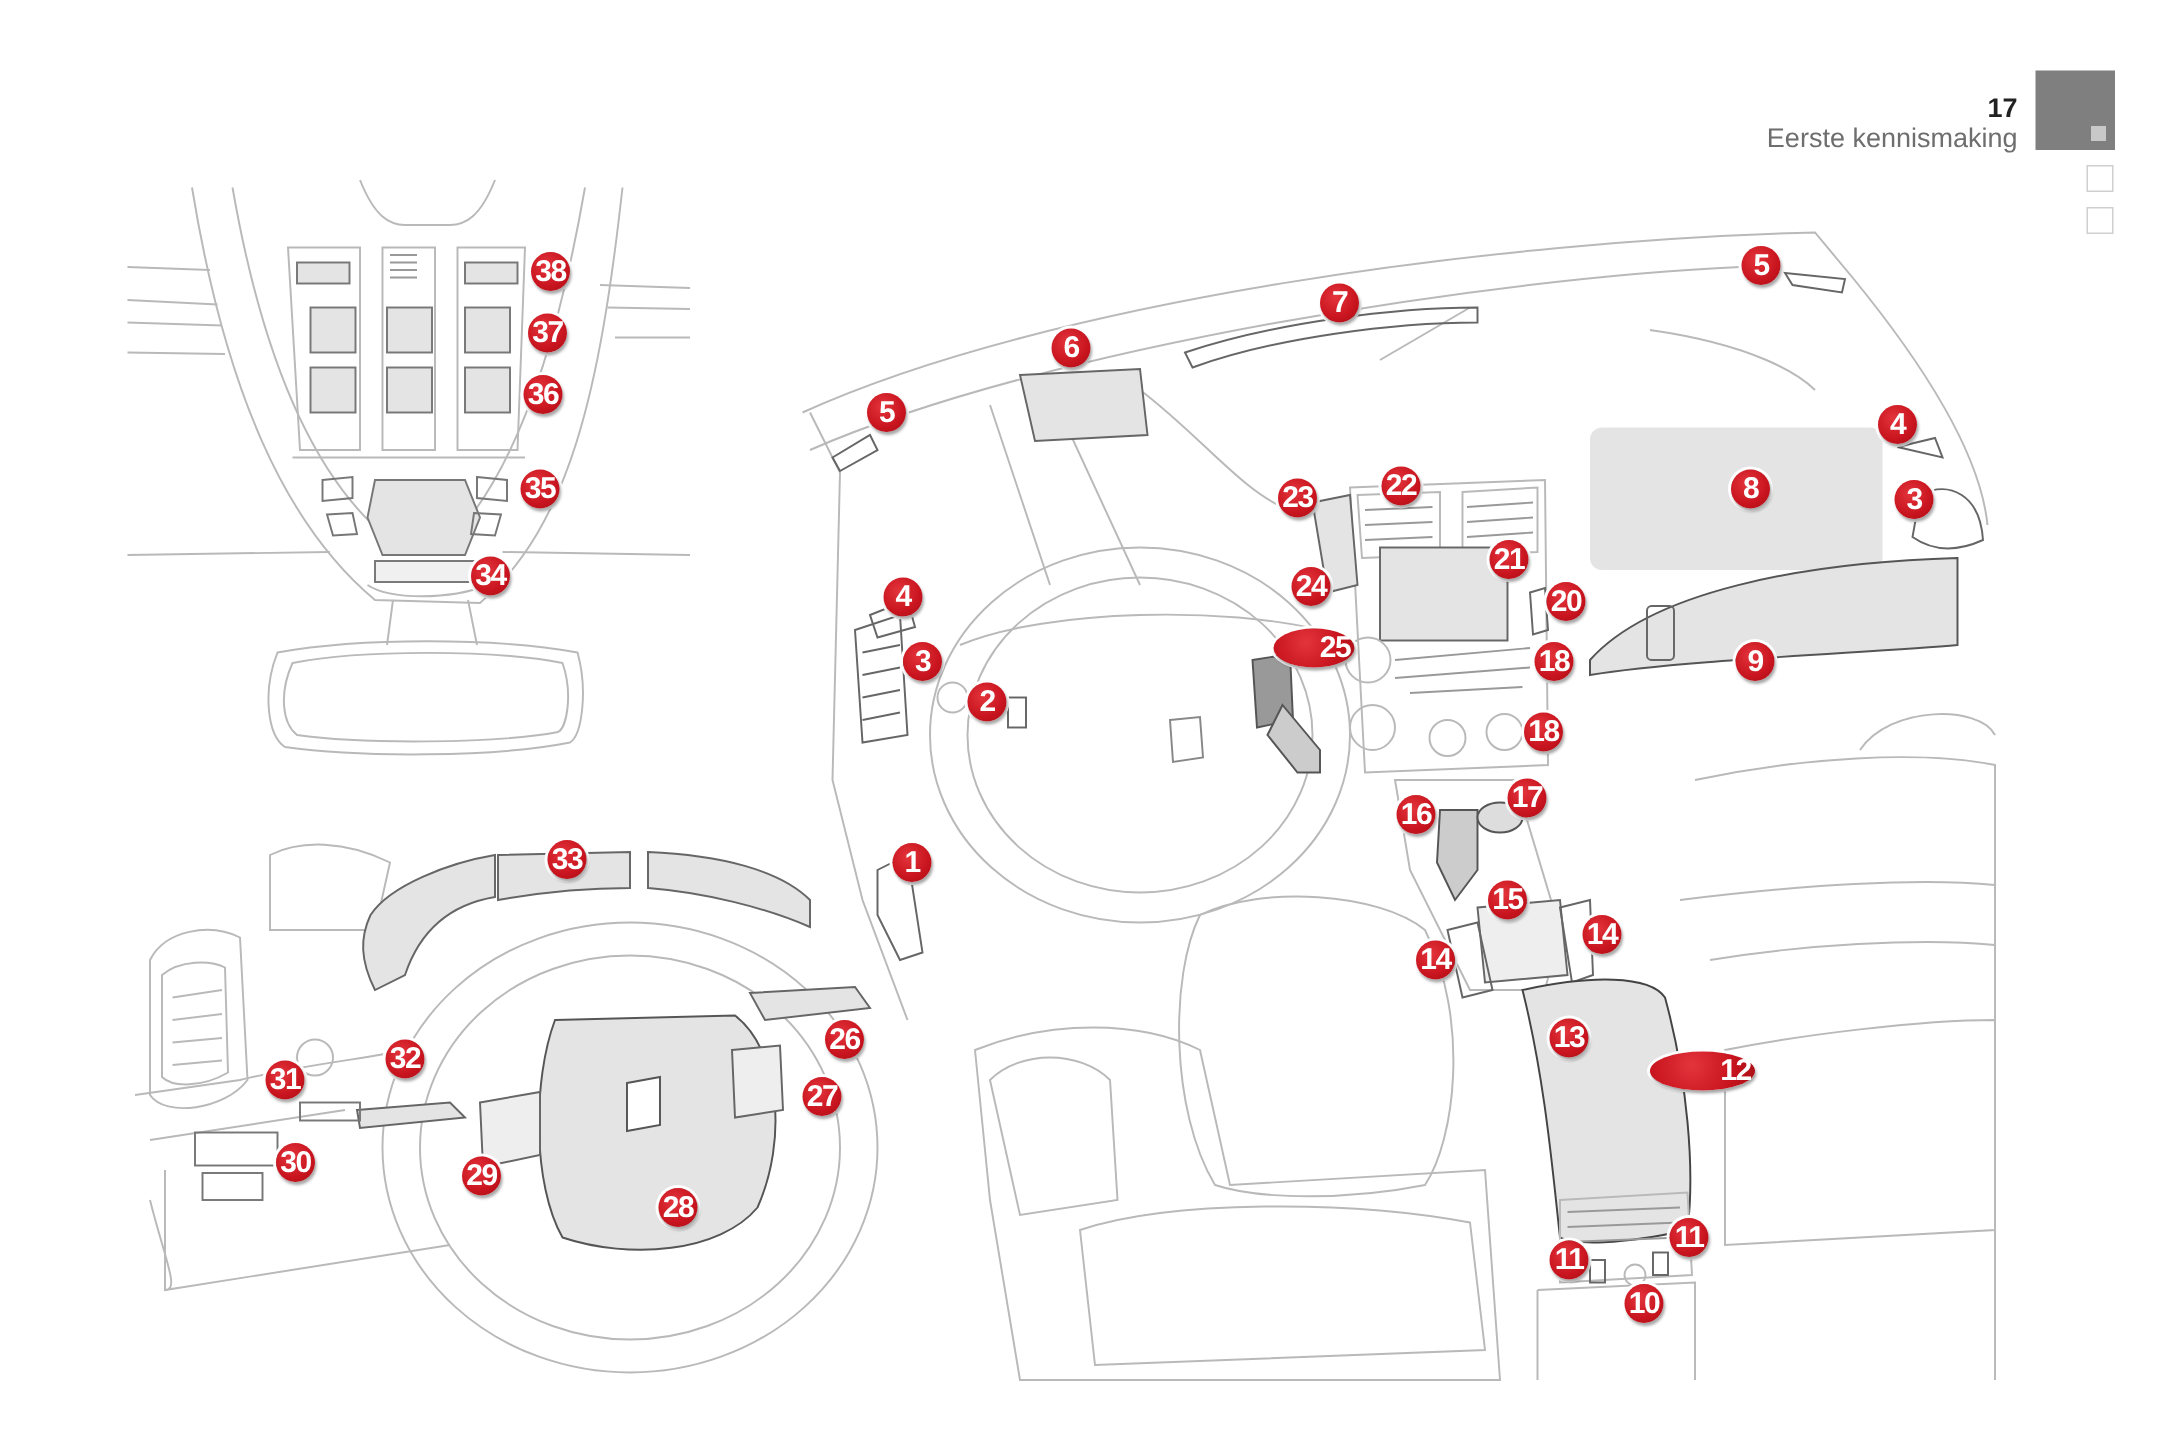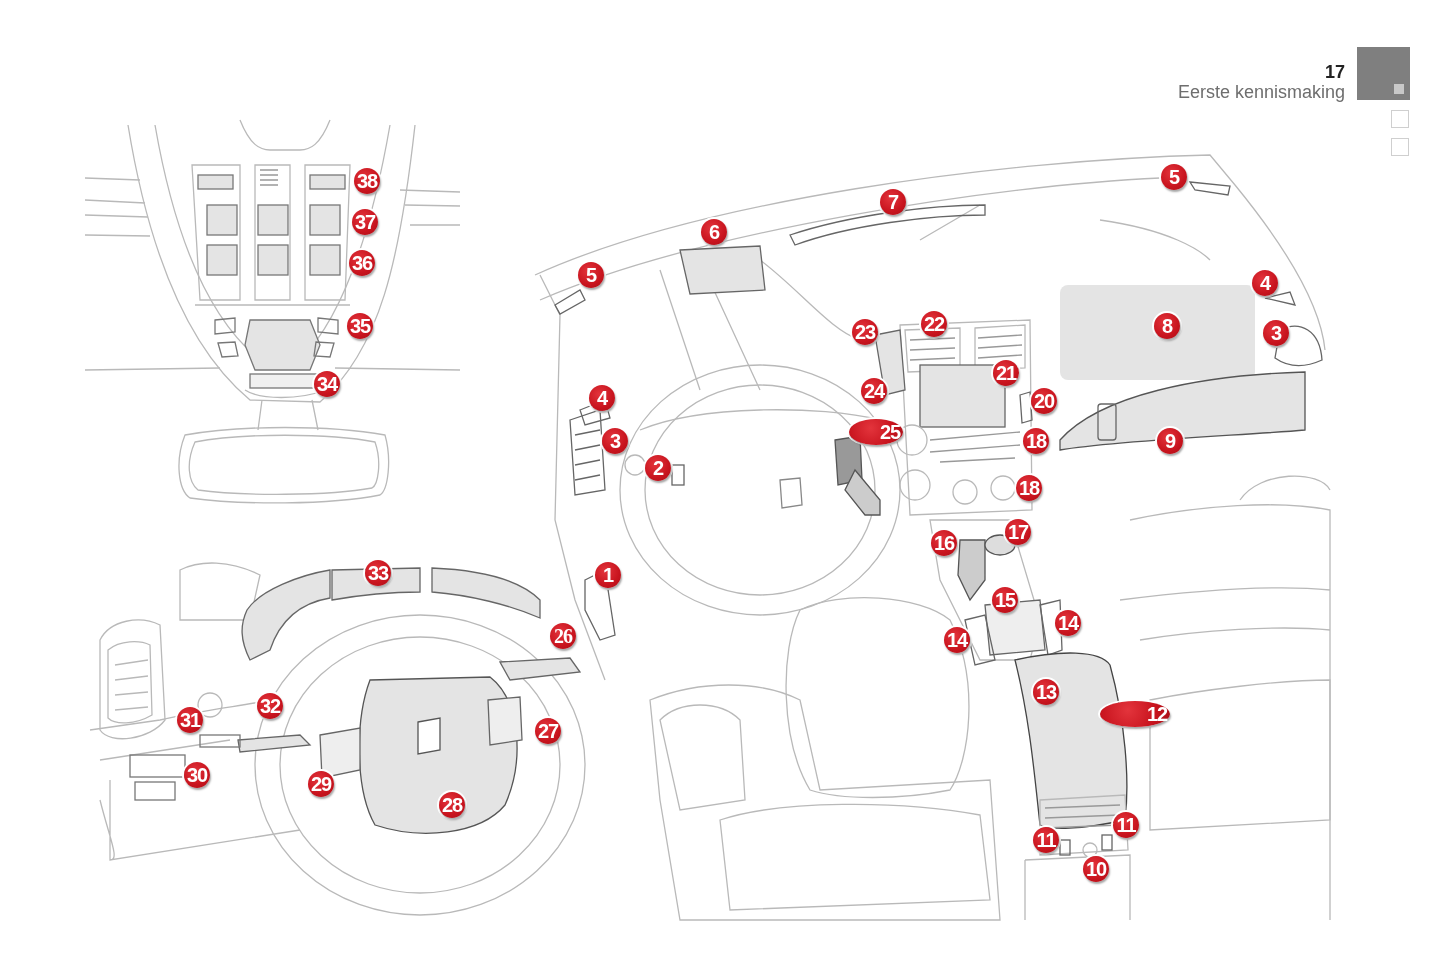--- a/index.html
+++ b/index.html
@@ -163,21 +163,21 @@
     <div class="co" style="left: 944px; top: 543px;">16</div>
     <div class="co" style="left: 1018px; top: 532px;">17</div>
     <div class="co" style="left: 1029px; top: 488px;">18</div>
     <div class="co" style="left: 1036px; top: 441px;">18</div>
     <div class="co" style="left: 1044px; top: 401px;">20</div>
     <div class="co" style="left: 1006px; top: 373px;">21</div>
     <div class="co" style="left: 934px; top: 324px;">22</div>
     <div class="co" style="left: 865px; top: 332px;">23</div>
     <div class="co" style="left: 874px; top: 391px;">24</div>
     <div class="co" style="left: 862px; top: 432px; padding-left: 28px;">25</div>
-    <div class="co" style="left: 563px; top: 636px; font-family: Liberation Serif, serif;">26</div>
+    <div class="co" style="left: 563px; top: 693px;">26</div>
     <div class="co" style="left: 548px; top: 731px;">27</div>
     <div class="co" style="left: 452px; top: 805px;">28</div>
     <div class="co" style="left: 321px; top: 784px;">29</div>
     <div class="co" style="left: 197px; top: 775px;">30</div>
     <div class="co" style="left: 190px; top: 720px;">31</div>
     <div class="co" style="left: 270px; top: 706px;">32</div>
     <div class="co" style="left: 378px; top: 573px;">33</div>
     <div class="co" style="left: 327px; top: 384px;">34</div>
     <div class="co" style="left: 360px; top: 326px;">35</div>
     <div class="co" style="left: 362px; top: 263px;">36</div>

